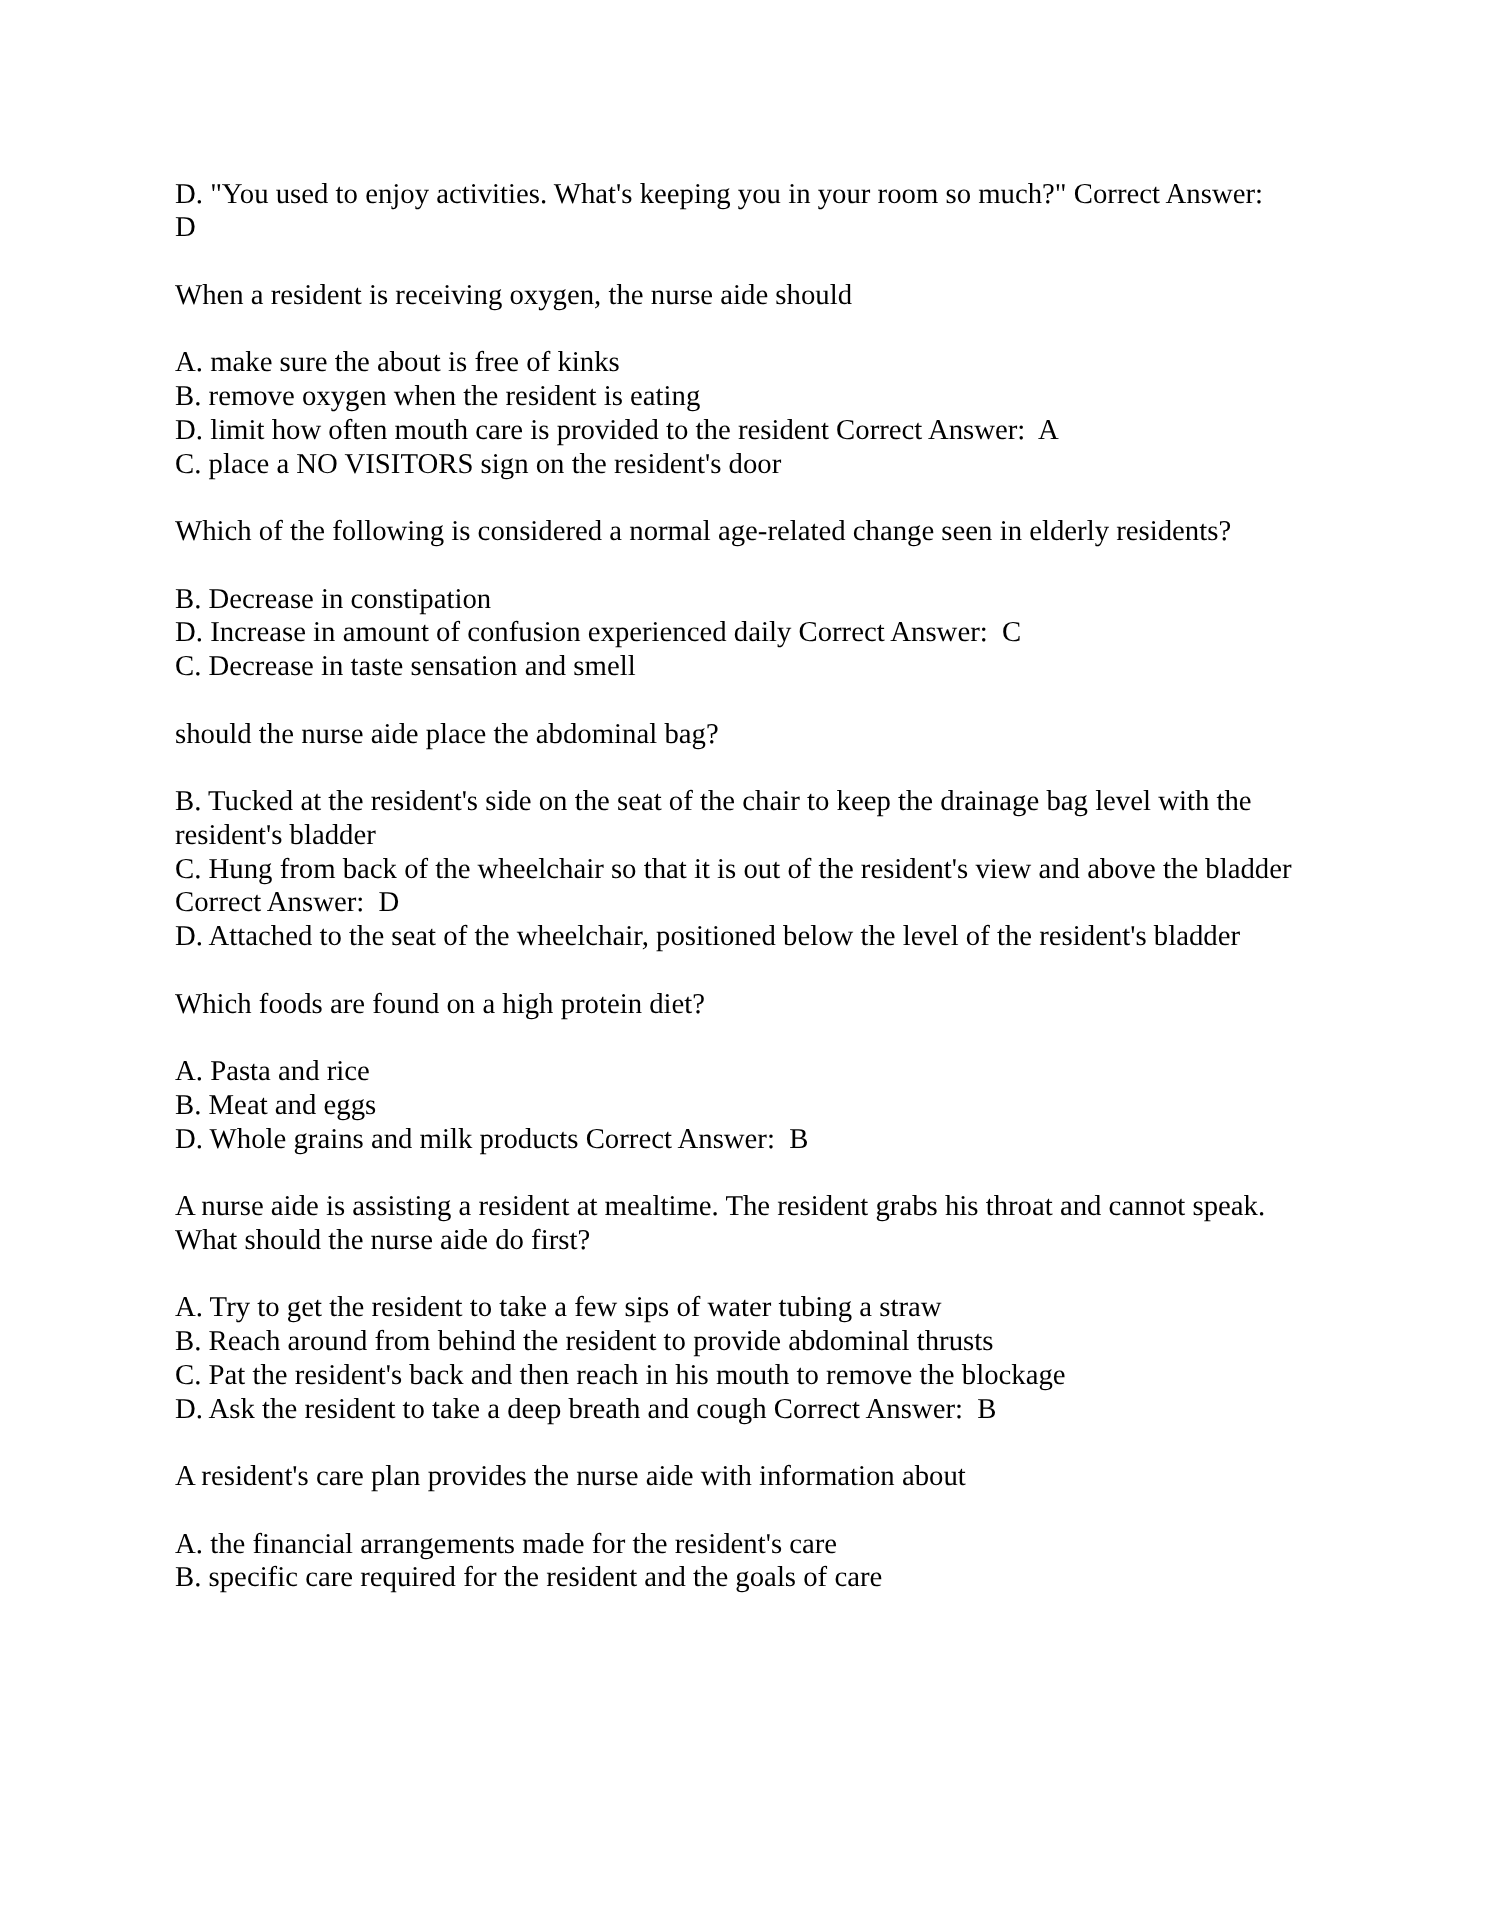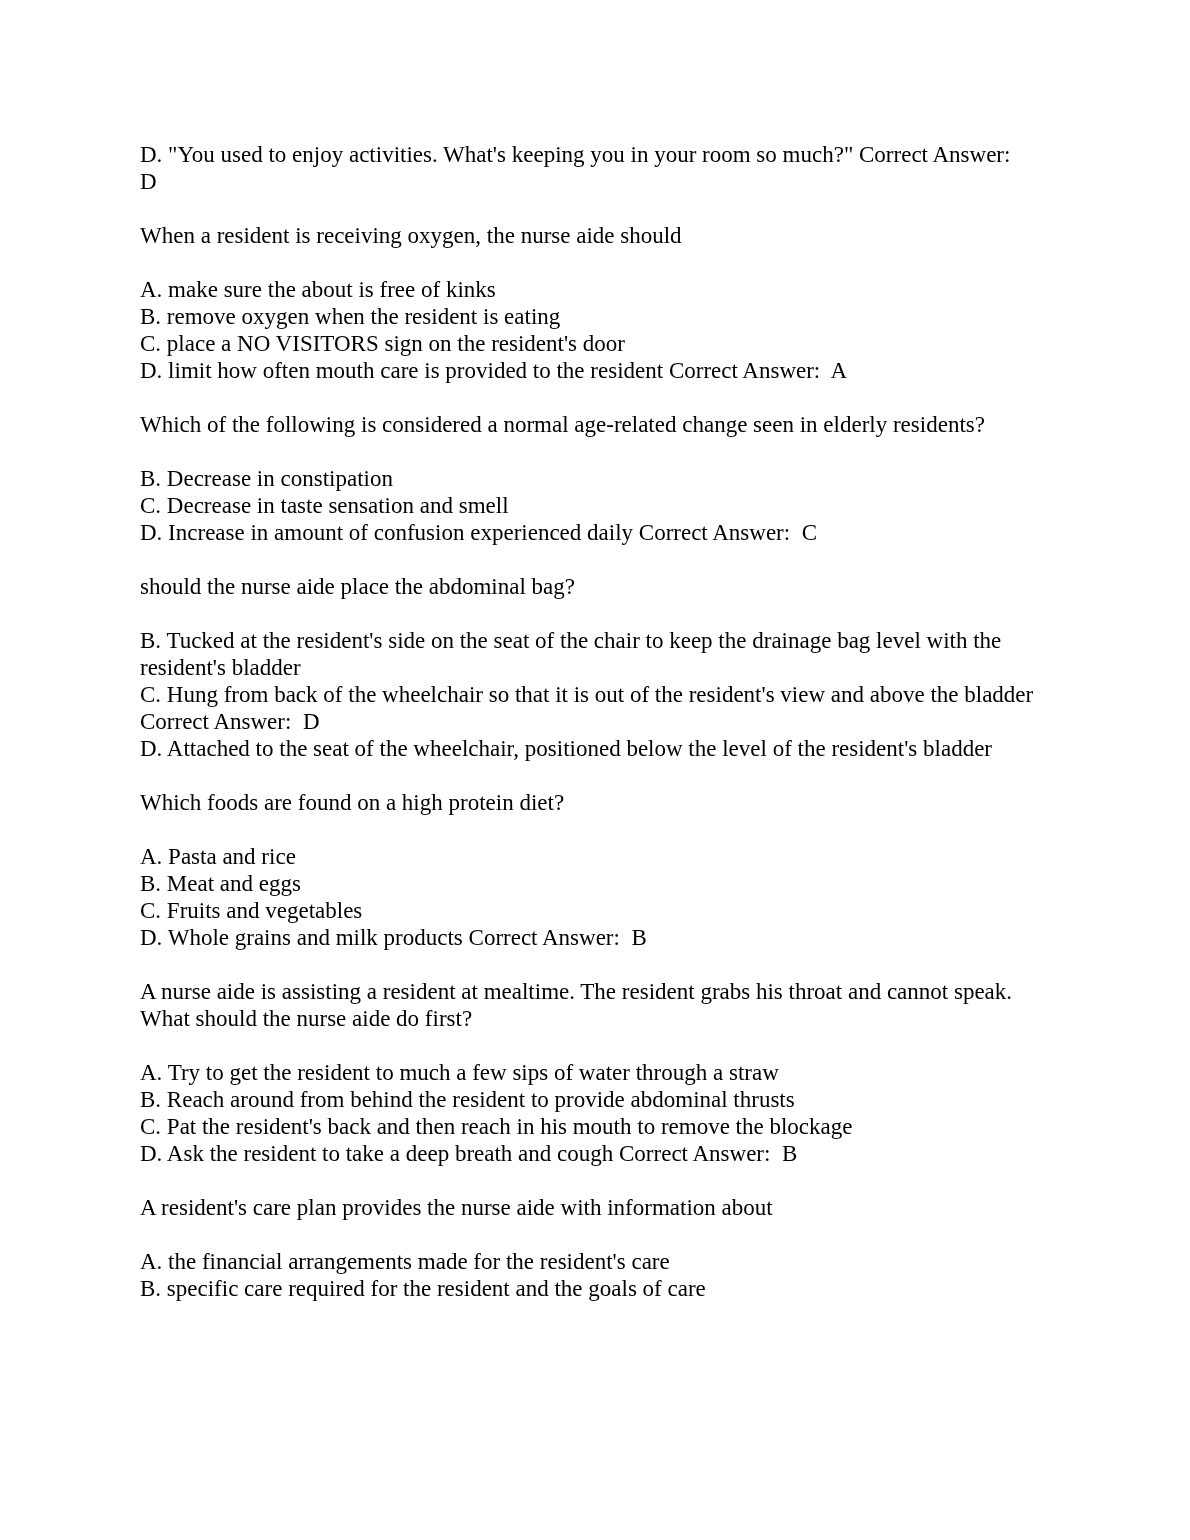--- a/index.html
+++ b/index.html
@@ -41,56 +41,55 @@
       <div class="para">
         <div class="line">D. "You used to enjoy activities. What's keeping you in your room so much?" Correct Answer:</div>
         <div class="line">D</div>
       </div>
       <div class="para">
         <div class="line">When a resident is receiving oxygen, the nurse aide should</div>
       </div>
       <div class="para">
         <div class="line">A. make sure the about is free of kinks</div>
         <div class="line">B. remove oxygen when the resident is eating</div>
+        <div class="line">D. limit how often mouth care is provided to the resident Correct Answer:  A</div>
         <div class="line">C. place a NO VISITORS sign on the resident's door</div>
-        <div class="line">D. limit how often mouth care is provided to the resident Correct Answer:  A</div>
       </div>
       <div class="para">
         <div class="line">Which of the following is considered a normal age-related change seen in elderly residents?</div>
       </div>
       <div class="para">
         <div class="line">B. Decrease in constipation</div>
+        <div class="line">D. Increase in amount of confusion experienced daily Correct Answer:  C</div>
         <div class="line">C. Decrease in taste sensation and smell</div>
-        <div class="line">D. Increase in amount of confusion experienced daily Correct Answer:  C</div>
       </div>
       <div class="para">
         <div class="line">should the nurse aide place the abdominal bag?</div>
       </div>
       <div class="para">
         <div class="line">B. Tucked at the resident's side on the seat of the chair to keep the drainage bag level with the</div>
         <div class="line">resident's bladder</div>
         <div class="line">C. Hung from back of the wheelchair so that it is out of the resident's view and above the bladder</div>
         <div class="line">Correct Answer:  D</div>
         <div class="line">D. Attached to the seat of the wheelchair, positioned below the level of the resident's bladder</div>
       </div>
       <div class="para">
         <div class="line">Which foods are found on a high protein diet?</div>
       </div>
       <div class="para">
         <div class="line">A. Pasta and rice</div>
         <div class="line">B. Meat and eggs</div>
-        <div class="line">C. Fruits and vegetables</div>
         <div class="line">D. Whole grains and milk products Correct Answer:  B</div>
       </div>
       <div class="para">
         <div class="line">A nurse aide is assisting a resident at mealtime. The resident grabs his throat and cannot speak.</div>
         <div class="line">What should the nurse aide do first?</div>
       </div>
       <div class="para">
-        <div class="line">A. Try to get the resident to much a few sips of water through a straw</div>
+        <div class="line">A. Try to get the resident to take a few sips of water tubing a straw</div>
         <div class="line">B. Reach around from behind the resident to provide abdominal thrusts</div>
         <div class="line">C. Pat the resident's back and then reach in his mouth to remove the blockage</div>
         <div class="line">D. Ask the resident to take a deep breath and cough Correct Answer:  B</div>
       </div>
       <div class="para">
         <div class="line">A resident's care plan provides the nurse aide with information about</div>
       </div>
       <div class="para">
         <div class="line">A. the financial arrangements made for the resident's care</div>
         <div class="line">B. specific care required for the resident and the goals of care</div>

